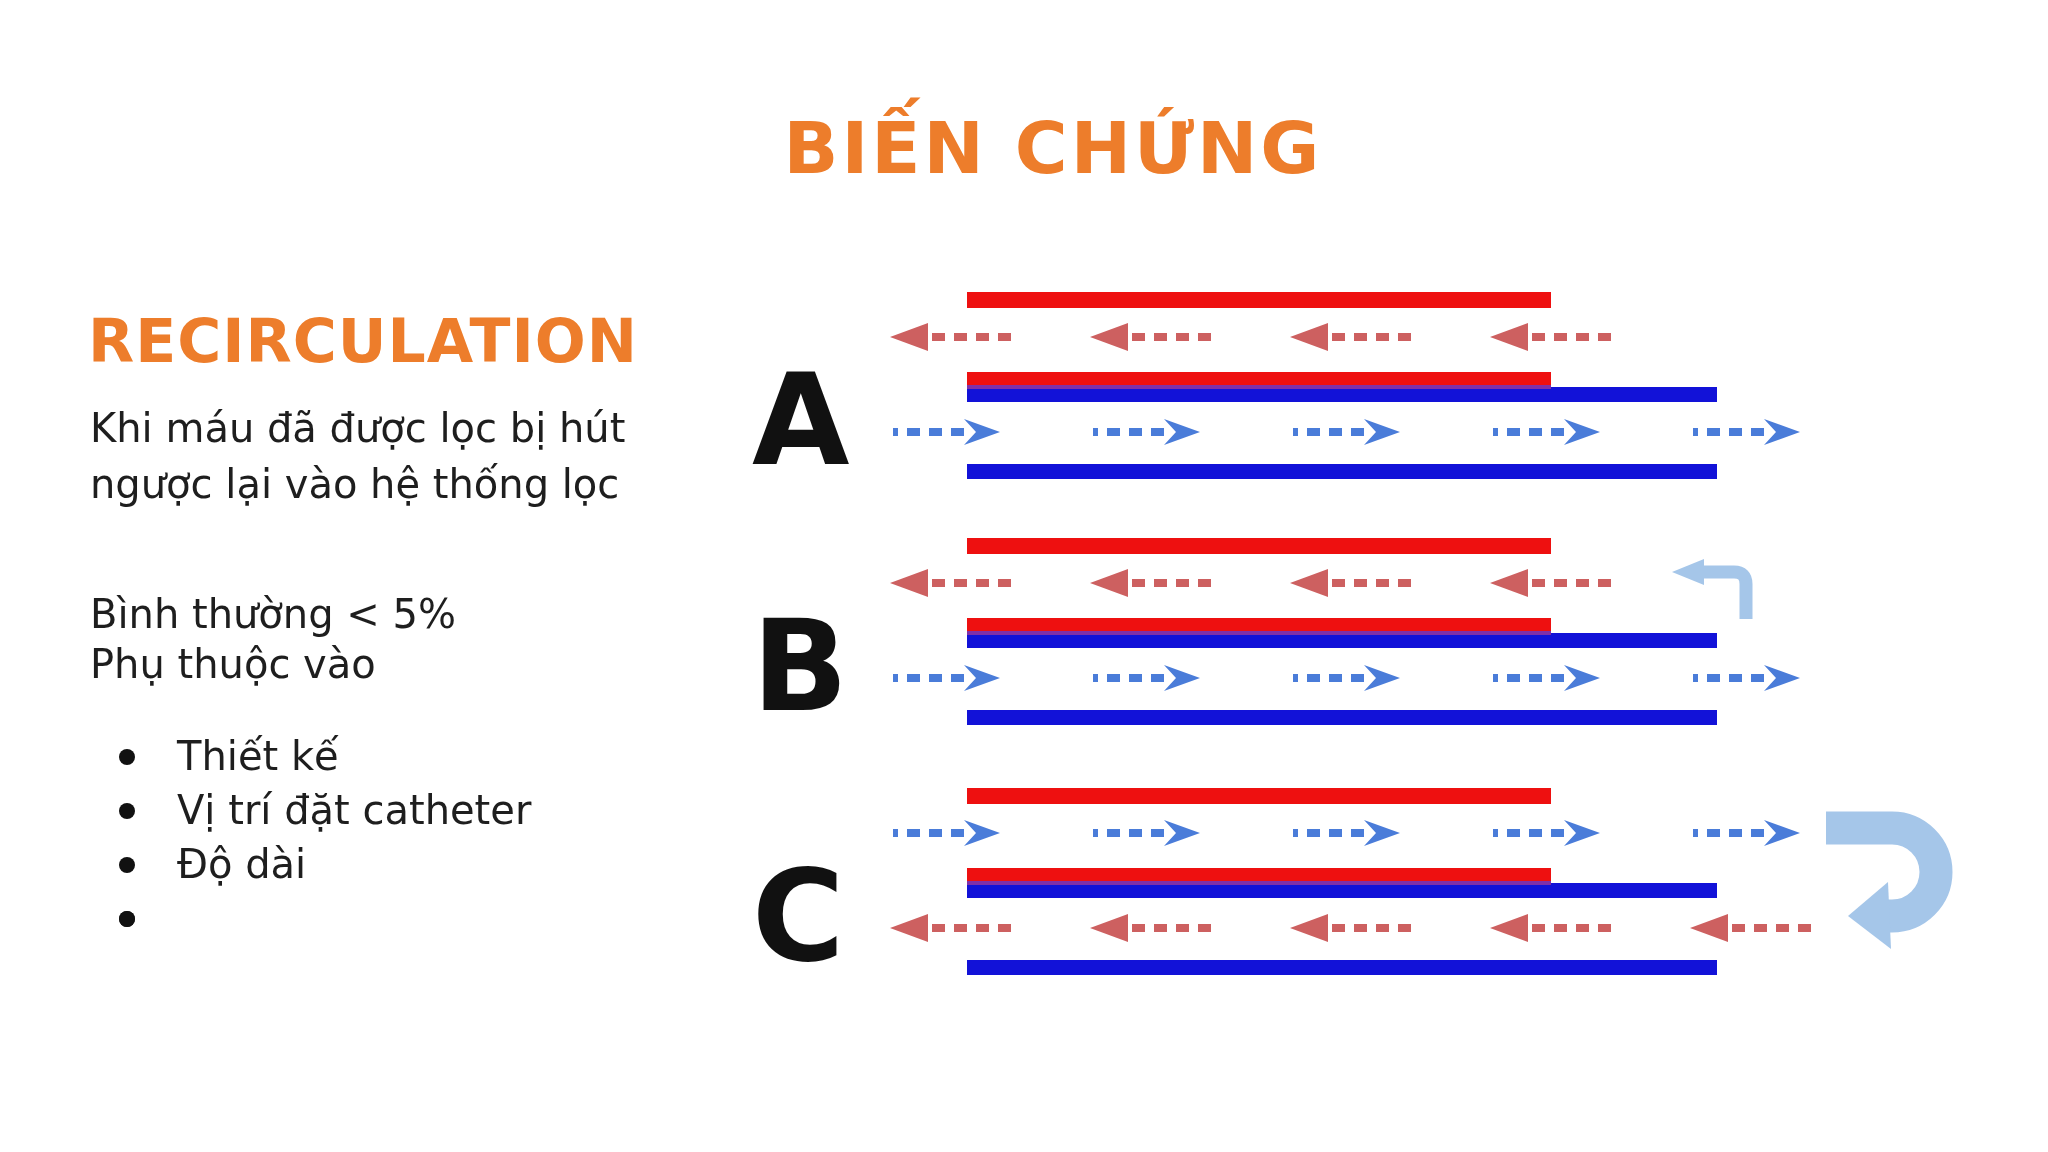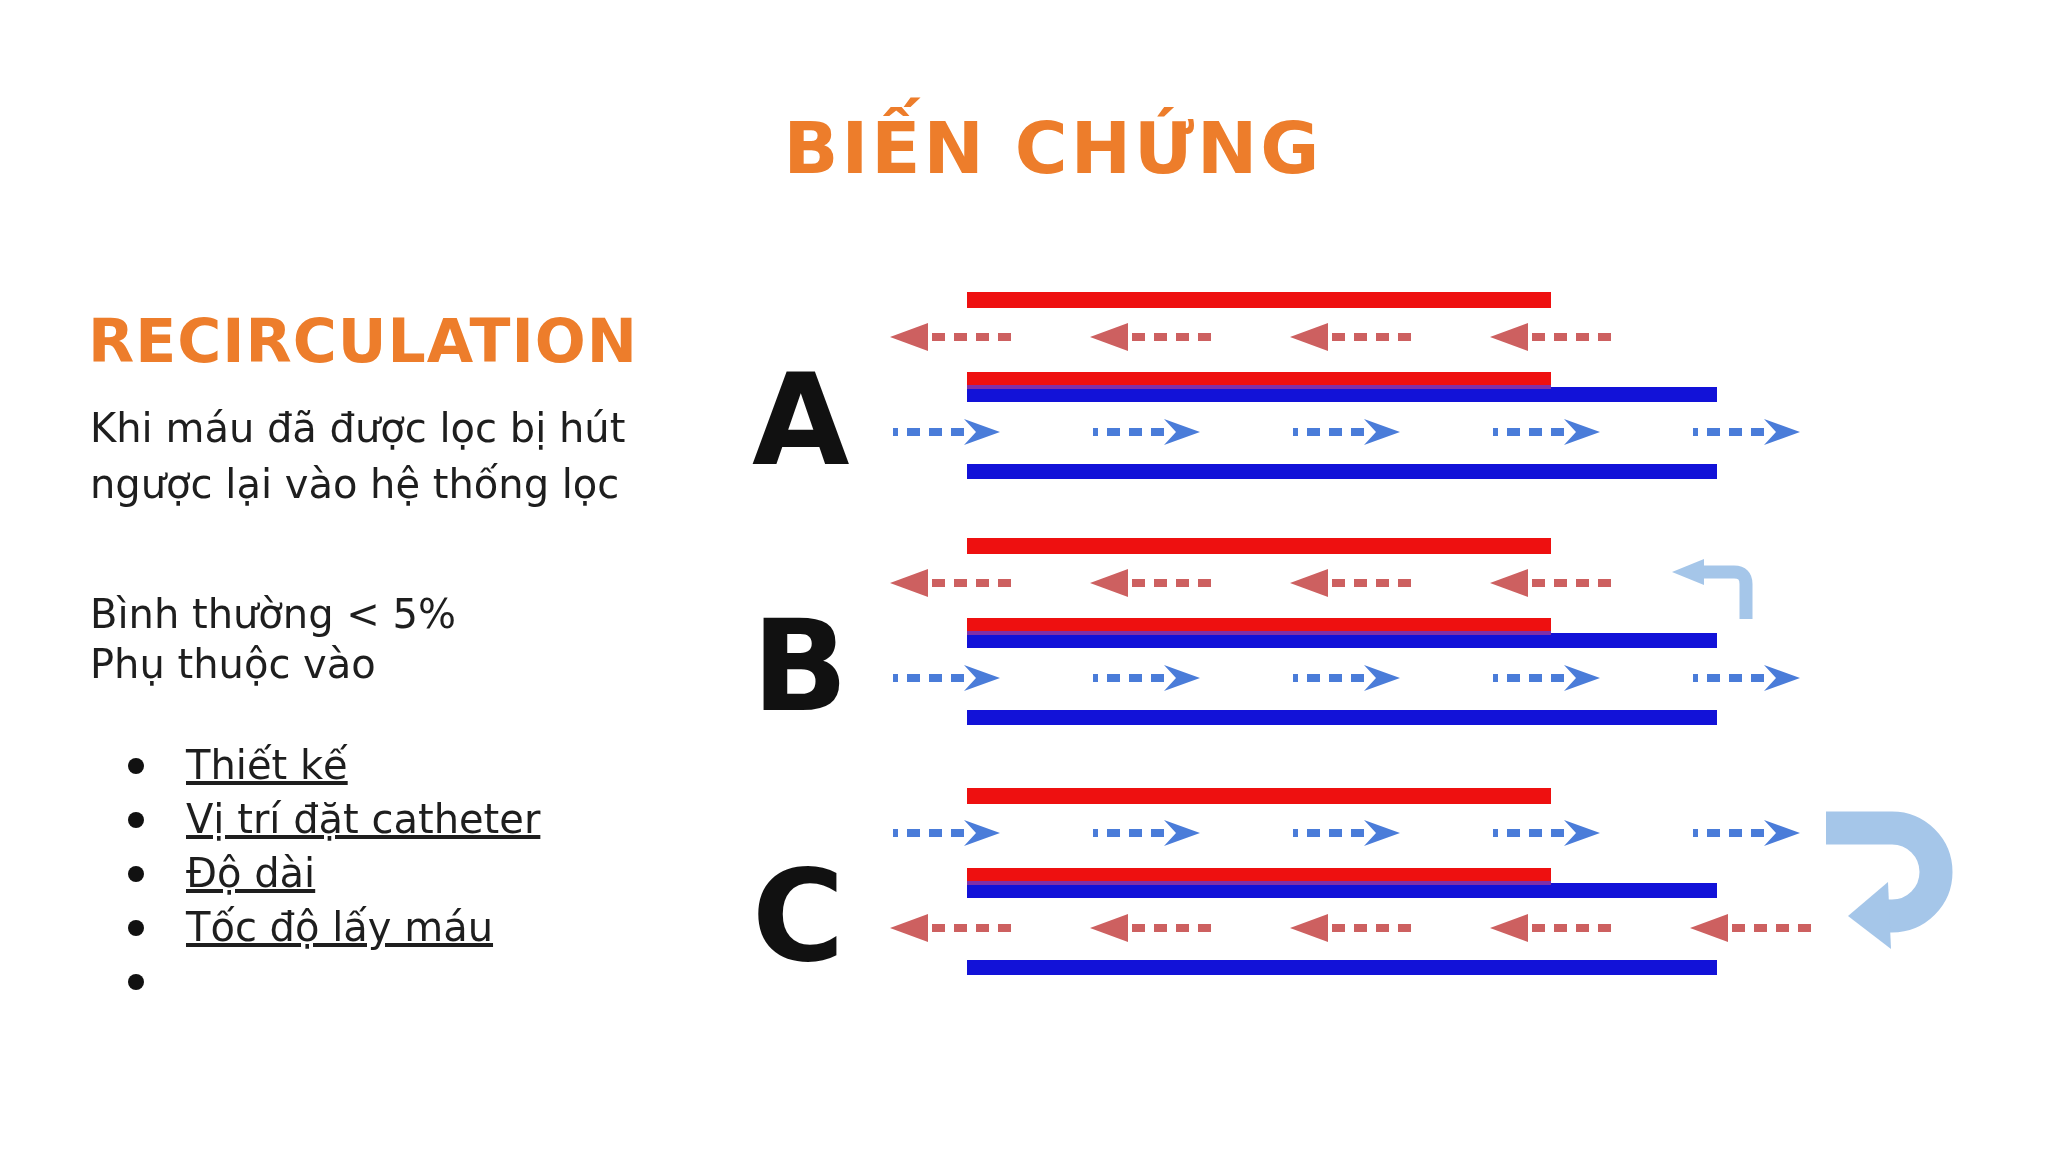--- a/index.html
+++ b/index.html
@@ -24,22 +24,22 @@
     text-align:right;
   }
   .para{
     position:absolute;left:90px;margin:0;width:640px;
     font-size:40px;line-height:56px;white-space:pre-line;
   }
   .p1{top:400px;}
   .p2{top:546px;margin-top:40px;}
   .p3{top:636px;}
   .factors{
-    position:absolute;left:90px;top:722px;margin:16px;padding:0;
-    list-style:none;width:620px;text-decoration:underline;
+    position:absolute;left:90px;top:722px;margin:7px;padding:0;
+    list-style:none;width:620px;
   }
   .factors li{
     position:relative;padding-left:80px;
     font-size:40px;line-height:54px;
   }
   .dot{
     position:absolute;left:22px;top:20px;width:16px;height:16px;
     border-radius:50%;background:#111;
   }
   .diagram{position:absolute;left:700px;width:1300px;height:200px;}
@@ -58,21 +58,21 @@
 
   <p class="para p1">Khi máu đã được lọc bị hút
 ngược lại vào hệ thống lọc</p>
   <p class="para p2">Bình thường &lt; 5%</p>
   <p class="para p3">Phụ thuộc vào</p>
 
   <ul class="factors">
     <li><span class="dot"></span><span class="li-text">Thiết kế</span></li>
     <li><span class="dot"></span><span class="li-text">Vị trí đặt catheter</span></li>
     <li><span class="dot"></span><span class="li-text">Độ dài</span></li>
-    <li><span class="dot"></span><span class="li-text">Tốc độ lấy máu</span></li>
+    <li><span class="dot"></span></li>
     <li><span class="dot"></span></li>
   </ul>
 
   <svg class="diagram" id="diagram-0" viewBox="0 0 1300 200">
       <text x="52" y="172" font-size="126" font-weight="bold" fill="#111111" font-family="&quot;DejaVu Sans&quot;,&quot;Liberation Sans&quot;,sans-serif">A</text>
       <rect x="267" y="0" width="584" height="16" fill="#ee1010"></rect>
       <rect x="267" y="95" width="750" height="15" fill="#1212d8"></rect>
       <rect x="267" y="80" width="584" height="16" fill="#ee1010"></rect>
       <rect x="267" y="93" width="584" height="4" fill="#8030a8"></rect>
       <rect x="267" y="172" width="750" height="15" fill="#1212d8"></rect>

